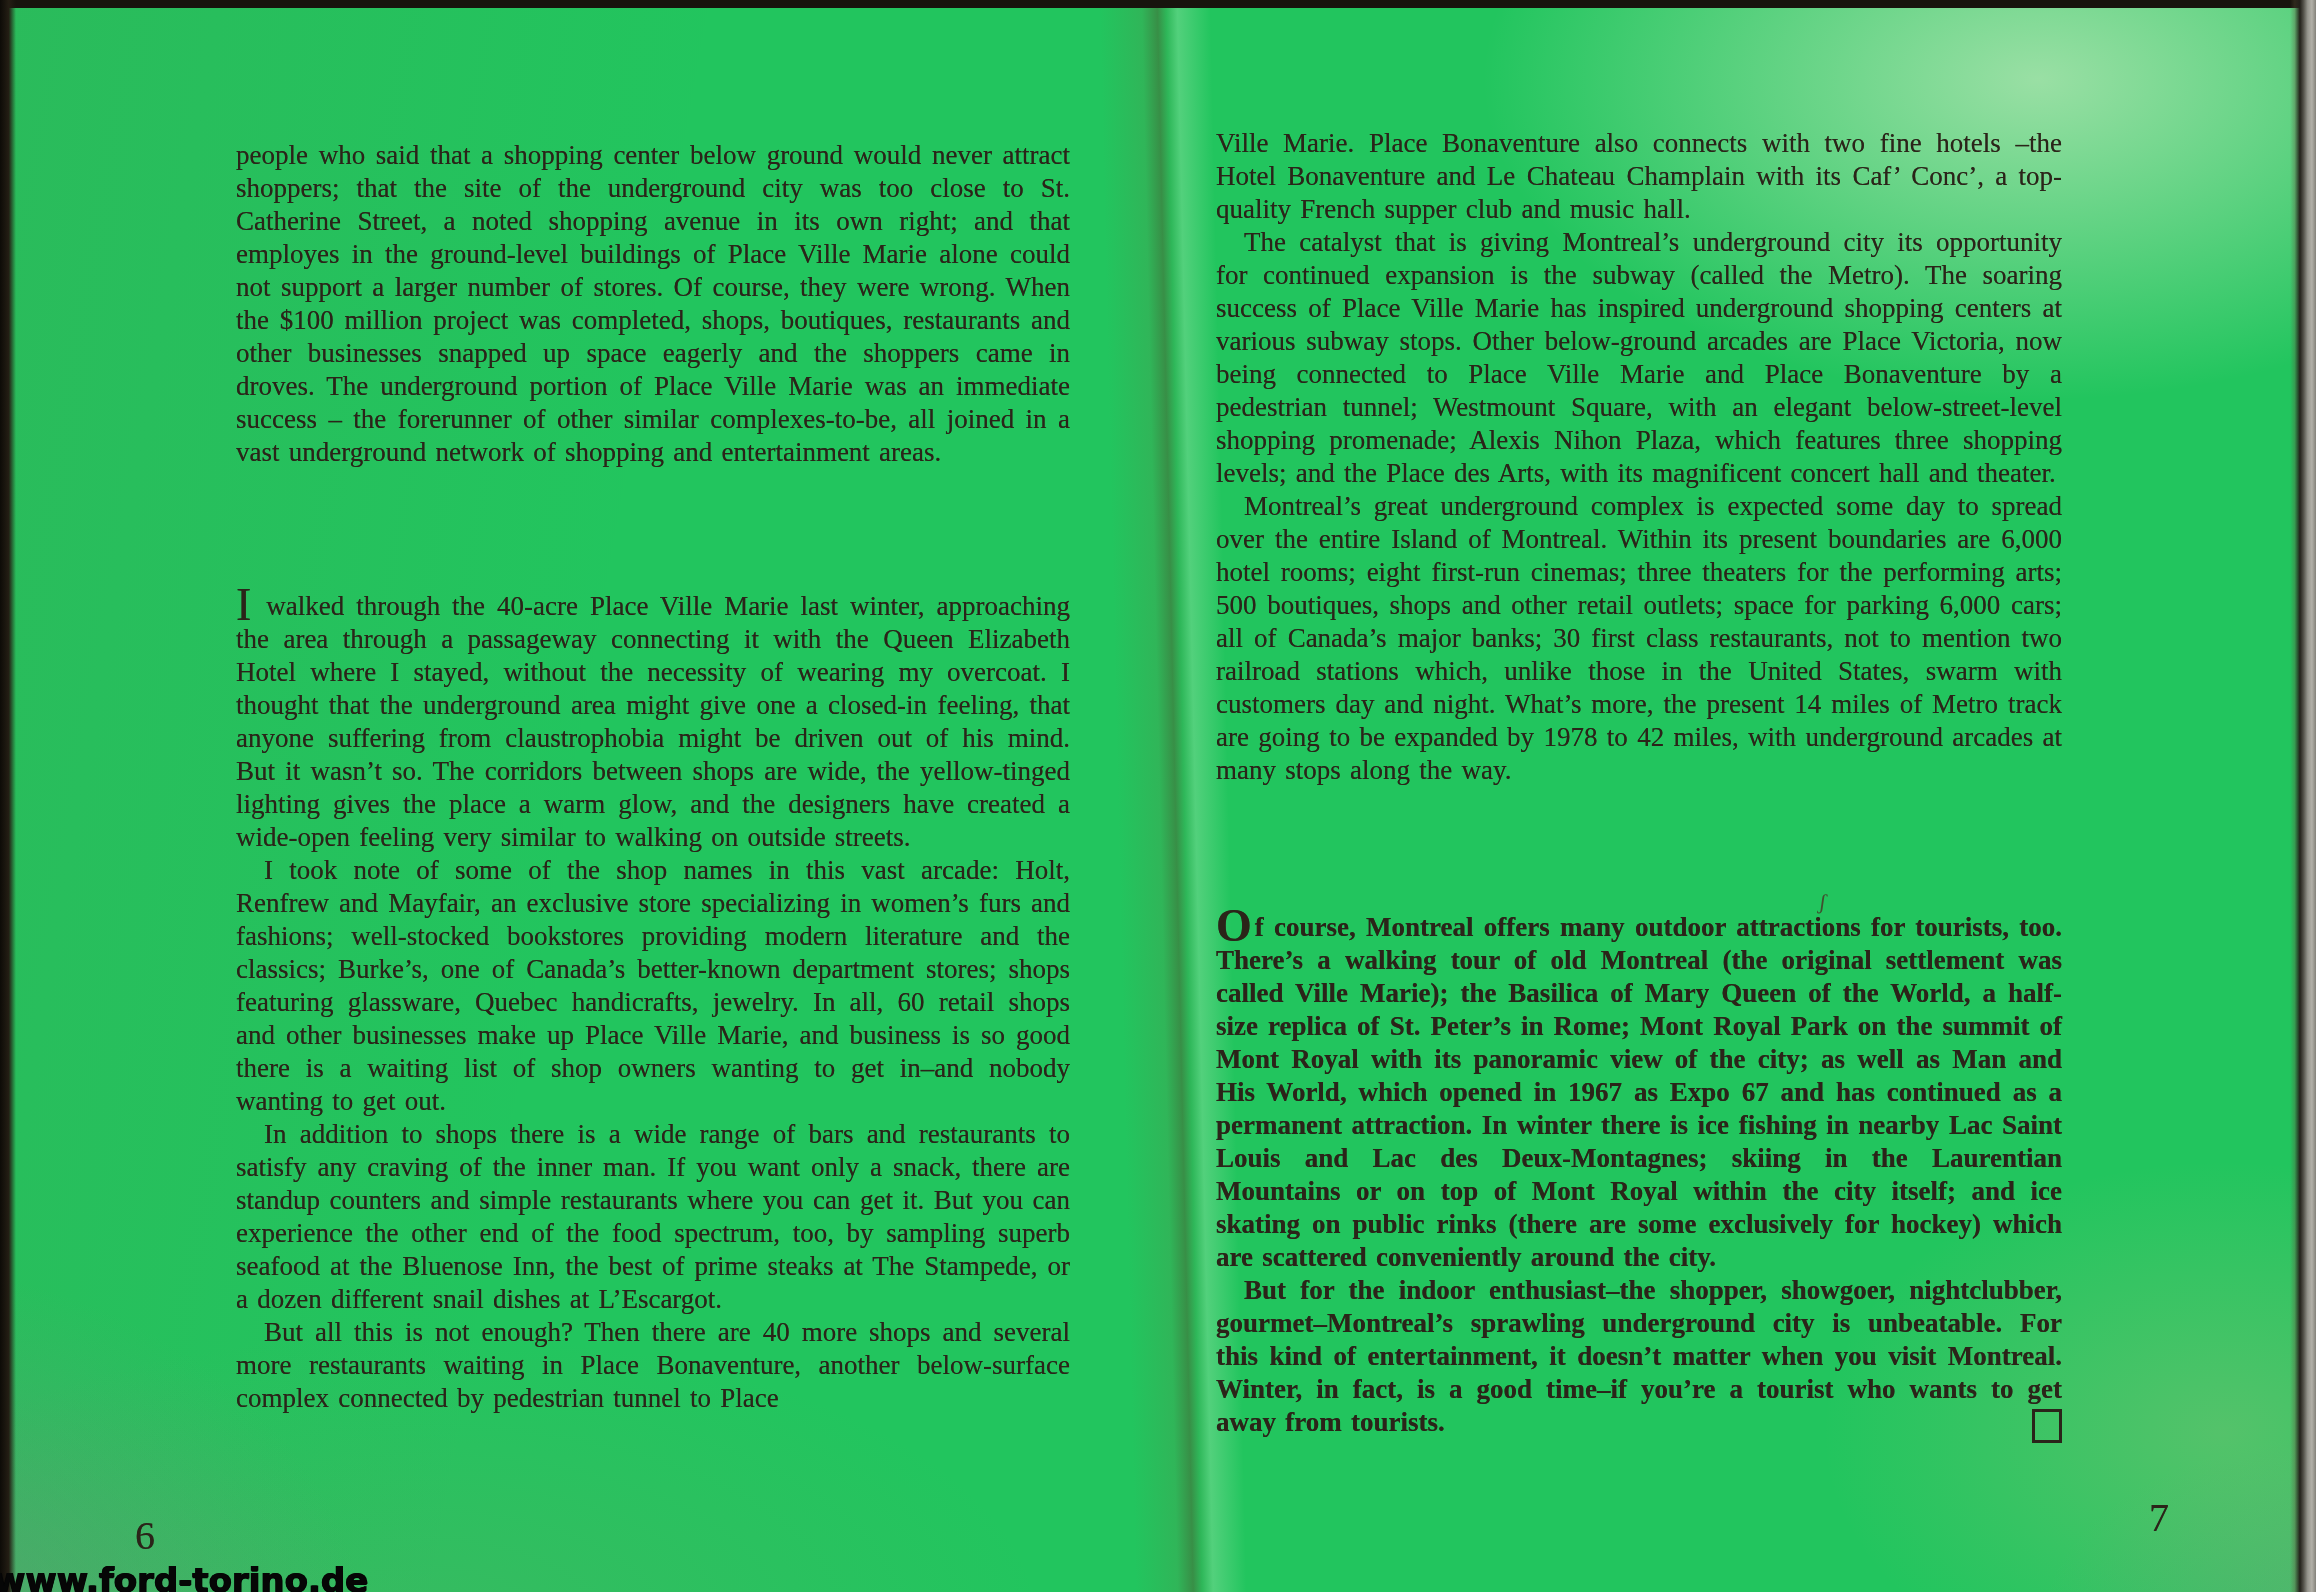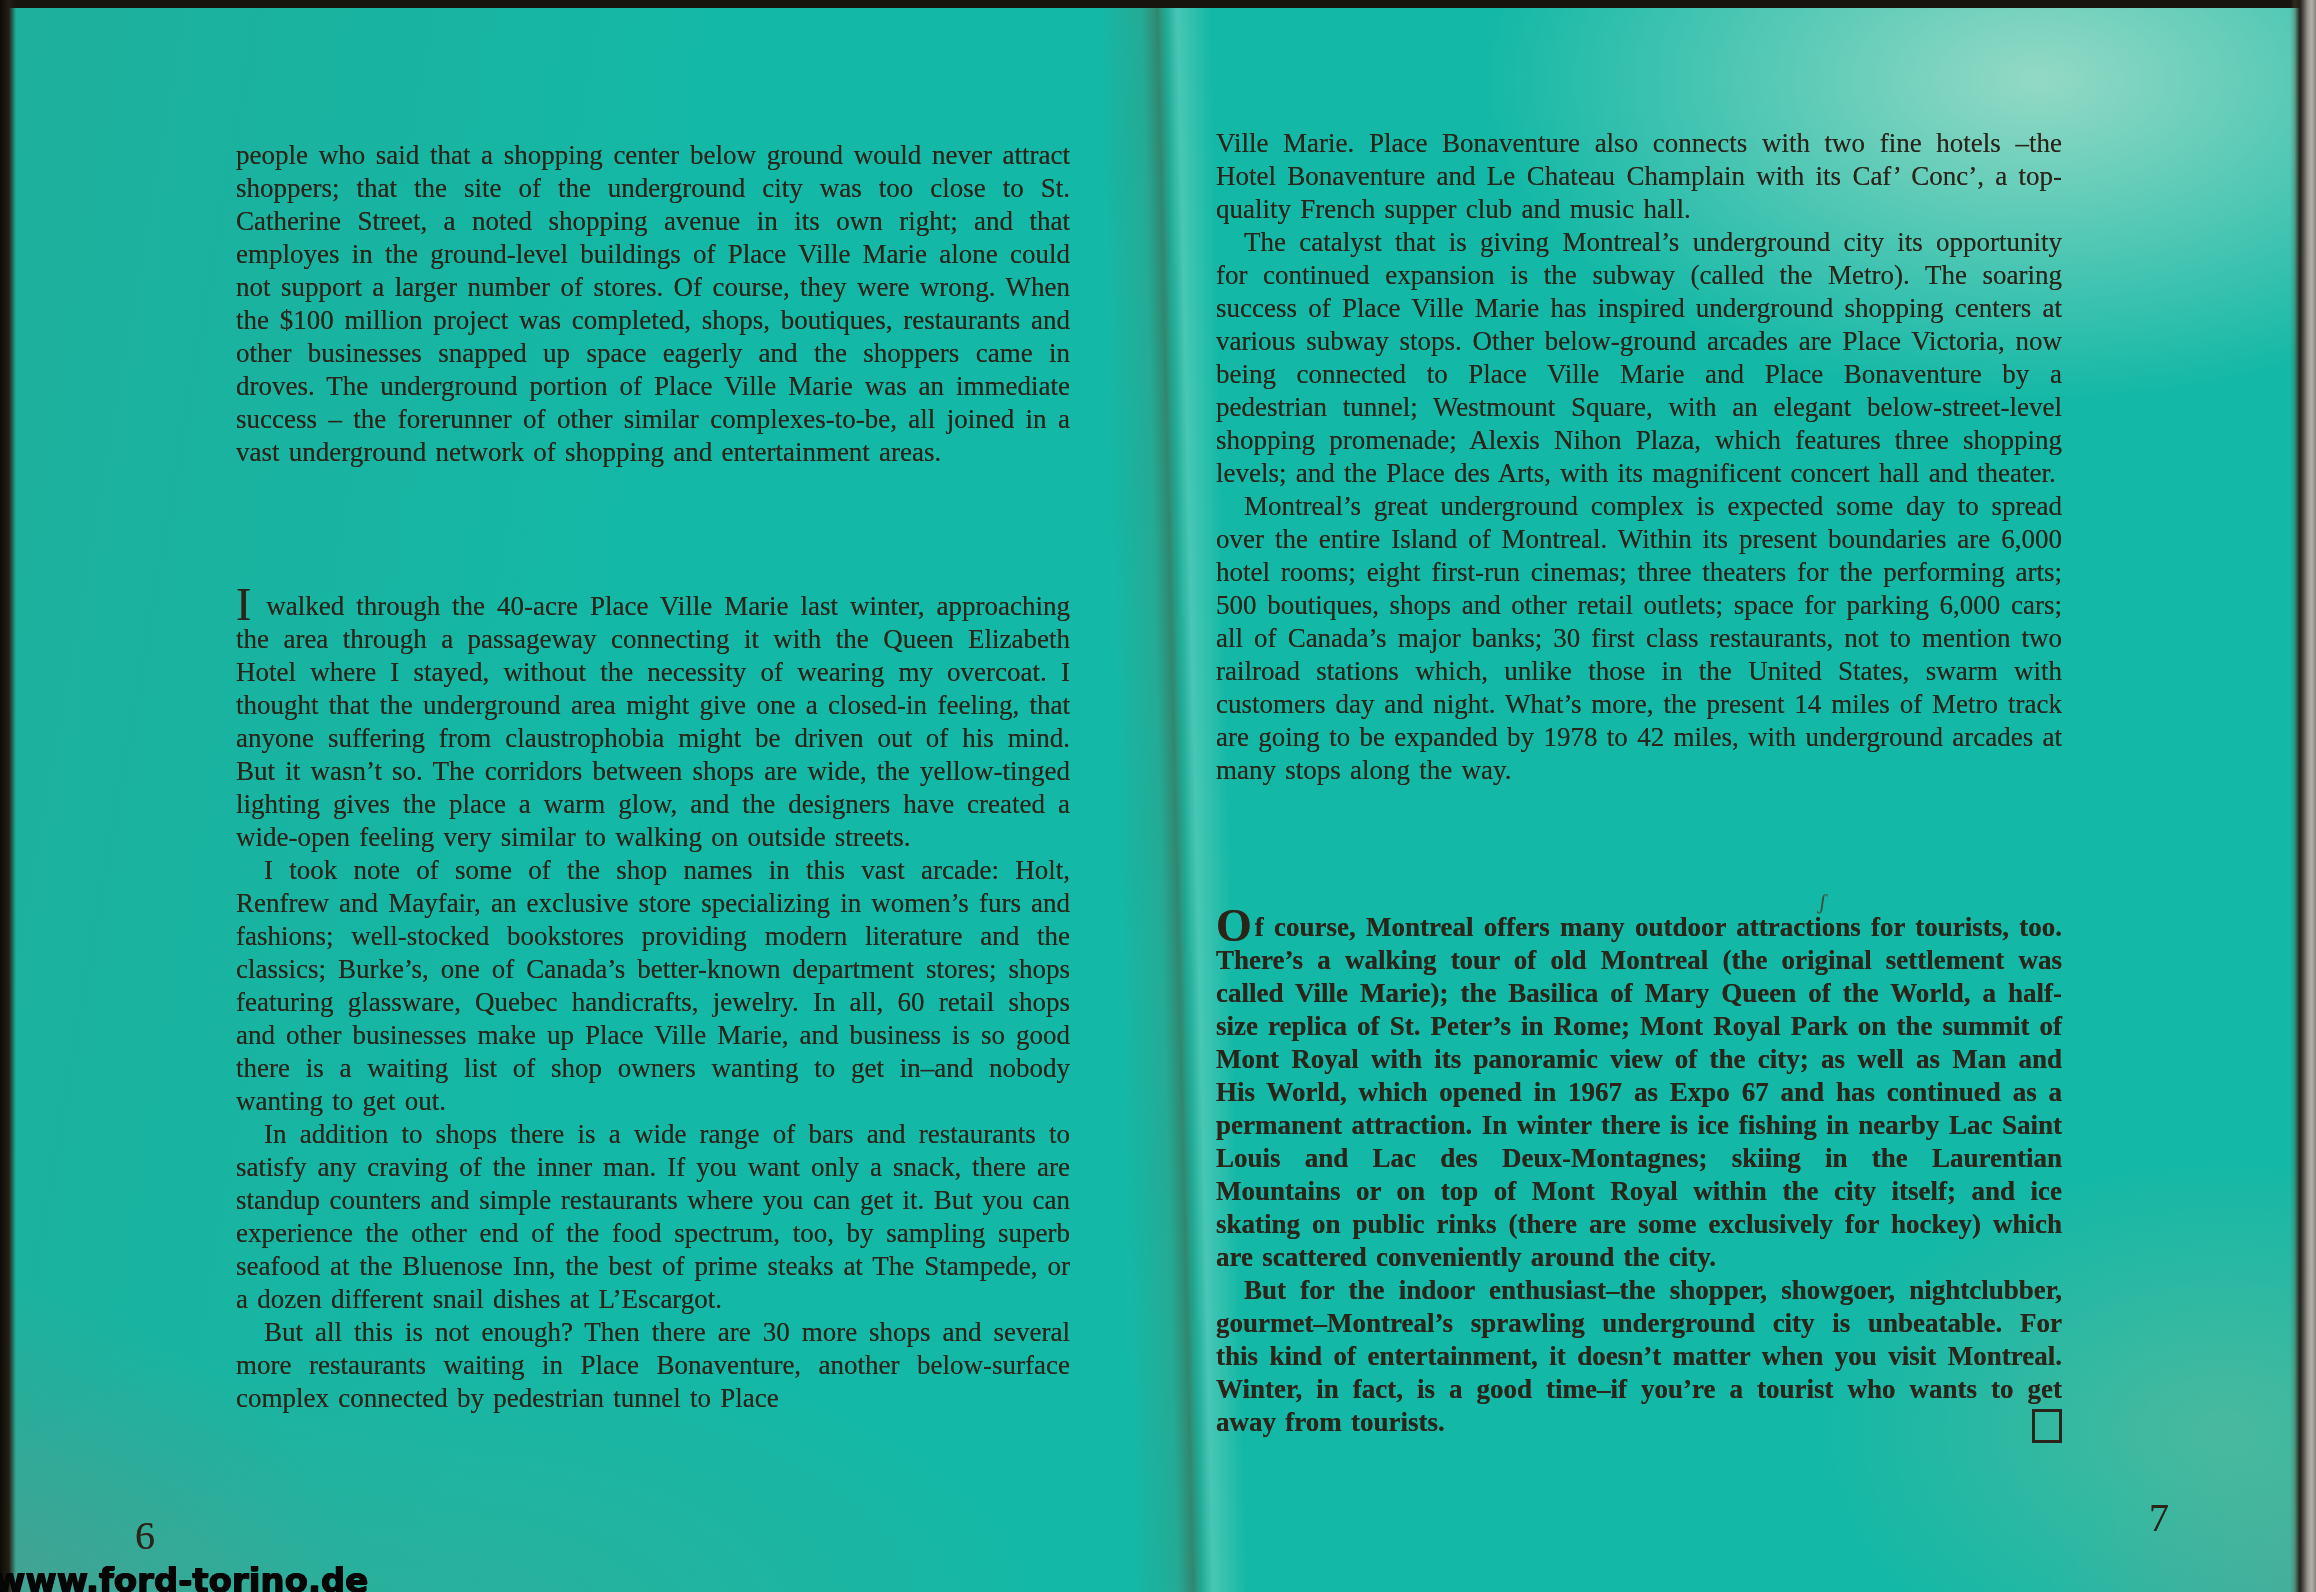--- a/index.html
+++ b/index.html
@@ -1,19 +1,19 @@
 <!DOCTYPE html>
 <html><head>
 <meta charset="utf-8">
 <style>
   html,body{margin:0;padding:0;background:#555;}
   .spread{
     position:relative;
     width:2316px;height:1592px;
-    background:#14b8a6;
+    background:#22c55e;
     overflow:hidden;
     font-family:"Liberation Serif", serif;
   }
   .shading{
     position:absolute;inset:0;z-index:1;
     background:
       radial-gradient(ellipse 896px 517px at 88% 5%,  rgba(252,245,222,0.55), transparent 62%),
       radial-gradient(ellipse 617px 418px at 96% 90%, rgba(214,188,138,0.28), transparent 65%),
       radial-gradient(ellipse 816px 677px at -5% 105%, rgba(128,138,128,0.52), transparent 60%),
       radial-gradient(ellipse 517px 308px at 102% 102%, rgba(142,142,134,0.35), transparent 62%),
@@ -77,21 +77,21 @@
   <div class="shading"></div>
   <div class="gutter"></div>
 
   <div class="text-block" id="block-l1">
       <p>people who said that a shopping center below ground would never attract shoppers; that the site of the underground city was too close to St. Catherine Street, a noted shopping avenue in its own right; and that employes in the ground-level buildings of Place Ville Marie alone could not support a larger number of stores. Of course, they were wrong. When the $100 million project was completed, shops, boutiques, restaurants and other businesses snapped up space eagerly and the shoppers came in droves. The underground portion of Place Ville Marie was an immediate success – the forerunner of other similar complexes-to-be, all joined in a vast underground network of shopping and entertainment areas.</p>
     </div>
   <div class="text-block" id="block-l2">
       <p><span class="initial">I</span> walked through the 40-acre Place Ville Marie last winter, approaching the area through a passageway connecting it with the Queen Elizabeth Hotel where I stayed, without the necessity of wearing my overcoat. I thought that the underground area might give one a closed-in feeling, that anyone suffering from claustrophobia might be driven out of his mind. But it wasn’t so. The corridors between shops are wide, the yellow-tinged lighting gives the place a warm glow, and the designers have created a wide-open feeling very similar to walking on outside streets.</p>
       <p class="indent">I took note of some of the shop names in this vast arcade: Holt, Renfrew and Mayfair, an exclusive store specializing in women’s furs and fashions; well-stocked bookstores providing modern literature and the classics; Burke’s, one of Canada’s better-known department stores; shops featuring glassware, Quebec handicrafts, jewelry. In all, 60 retail shops and other businesses make up Place Ville Marie, and business is so good there is a waiting list of shop owners wanting to get in–and nobody wanting to get out.</p>
       <p class="indent">In addition to shops there is a wide range of bars and restaurants to satisfy any craving of the inner man. If you want only a snack, there are standup counters and simple restaurants where you can get it. But you can experience the other end of the food spectrum, too, by sampling superb seafood at the Bluenose Inn, the best of prime steaks at The Stampede, or a dozen different snail dishes at L’Escargot.</p>
-      <p class="indent">But all this is not enough? Then there are 30 more shops and several more restaurants waiting in Place Bonaventure, another below-surface complex connected by pedestrian tunnel to Place</p>
+      <p class="indent">But all this is not enough? Then there are 40 more shops and several more restaurants waiting in Place Bonaventure, another below-surface complex connected by pedestrian tunnel to Place</p>
     </div>
 
   <div class="text-block" id="block-r1">
       <p>Ville Marie. Place Bonaventure also connects with two fine hotels –the Hotel Bonaventure and Le Chateau Champlain with its Caf’ Conc’, a top-quality French supper club and music hall.</p>
       <p class="indent">The catalyst that is giving Montreal’s underground city its opportunity for continued expansion is the subway (called the Metro). The soaring success of Place Ville Marie has inspired underground shopping centers at various subway stops. Other below-ground arcades are Place Victoria, now being connected to Place Ville Marie and Place Bonaventure by a pedestrian tunnel; Westmount Square, with an elegant below-street-level shopping promenade; Alexis Nihon Plaza, which features three shopping levels; and the Place des Arts, with its magnificent concert hall and theater.</p>
       <p class="indent">Montreal’s great underground complex is expected some day to spread over the entire Island of Montreal. Within its present boundaries are 6,000 hotel rooms; eight first-run cinemas; three theaters for the performing arts; 500 boutiques, shops and other retail outlets; space for parking 6,000 cars; all of Canada’s major banks; 30 first class restaurants, not to mention two railroad stations which, unlike those in the United States, swarm with customers day and night. What’s more, the present 14 miles of Metro track are going to be expanded by 1978 to 42 miles, with underground arcades at many stops along the way.</p>
     </div>
   <div class="text-block" id="block-r2">
       <p><span class="initial">O</span>f course, Montreal offers many outdoor attractions for tourists, too. There’s a walking tour of old Montreal (the original settlement was called Ville Marie); the Basilica of Mary Queen of the World, a half-size replica of St. Peter’s in Rome; Mont Royal Park on the summit of Mont Royal with its panoramic view of the city; as well as Man and His World, which opened in 1967 as Expo 67 and has continued as a permanent attraction. In winter there is ice fishing in nearby Lac Saint Louis and Lac des Deux-Montagnes; skiing in the Laurentian Mountains or on top of Mont Royal within the city itself; and ice skating on public rinks (there are some exclusively for hockey) which are scattered conveniently around the city.</p>
       <p class="indent">But for the indoor enthusiast–the shopper, showgoer, nightclubber, gourmet–Montreal’s sprawling underground city is unbeatable. For this kind of entertainment, it doesn’t matter when you visit Montreal. Winter, in fact, is a good time–if you’re a tourist who wants to get away from tourists.<span class="endbox"></span></p>

